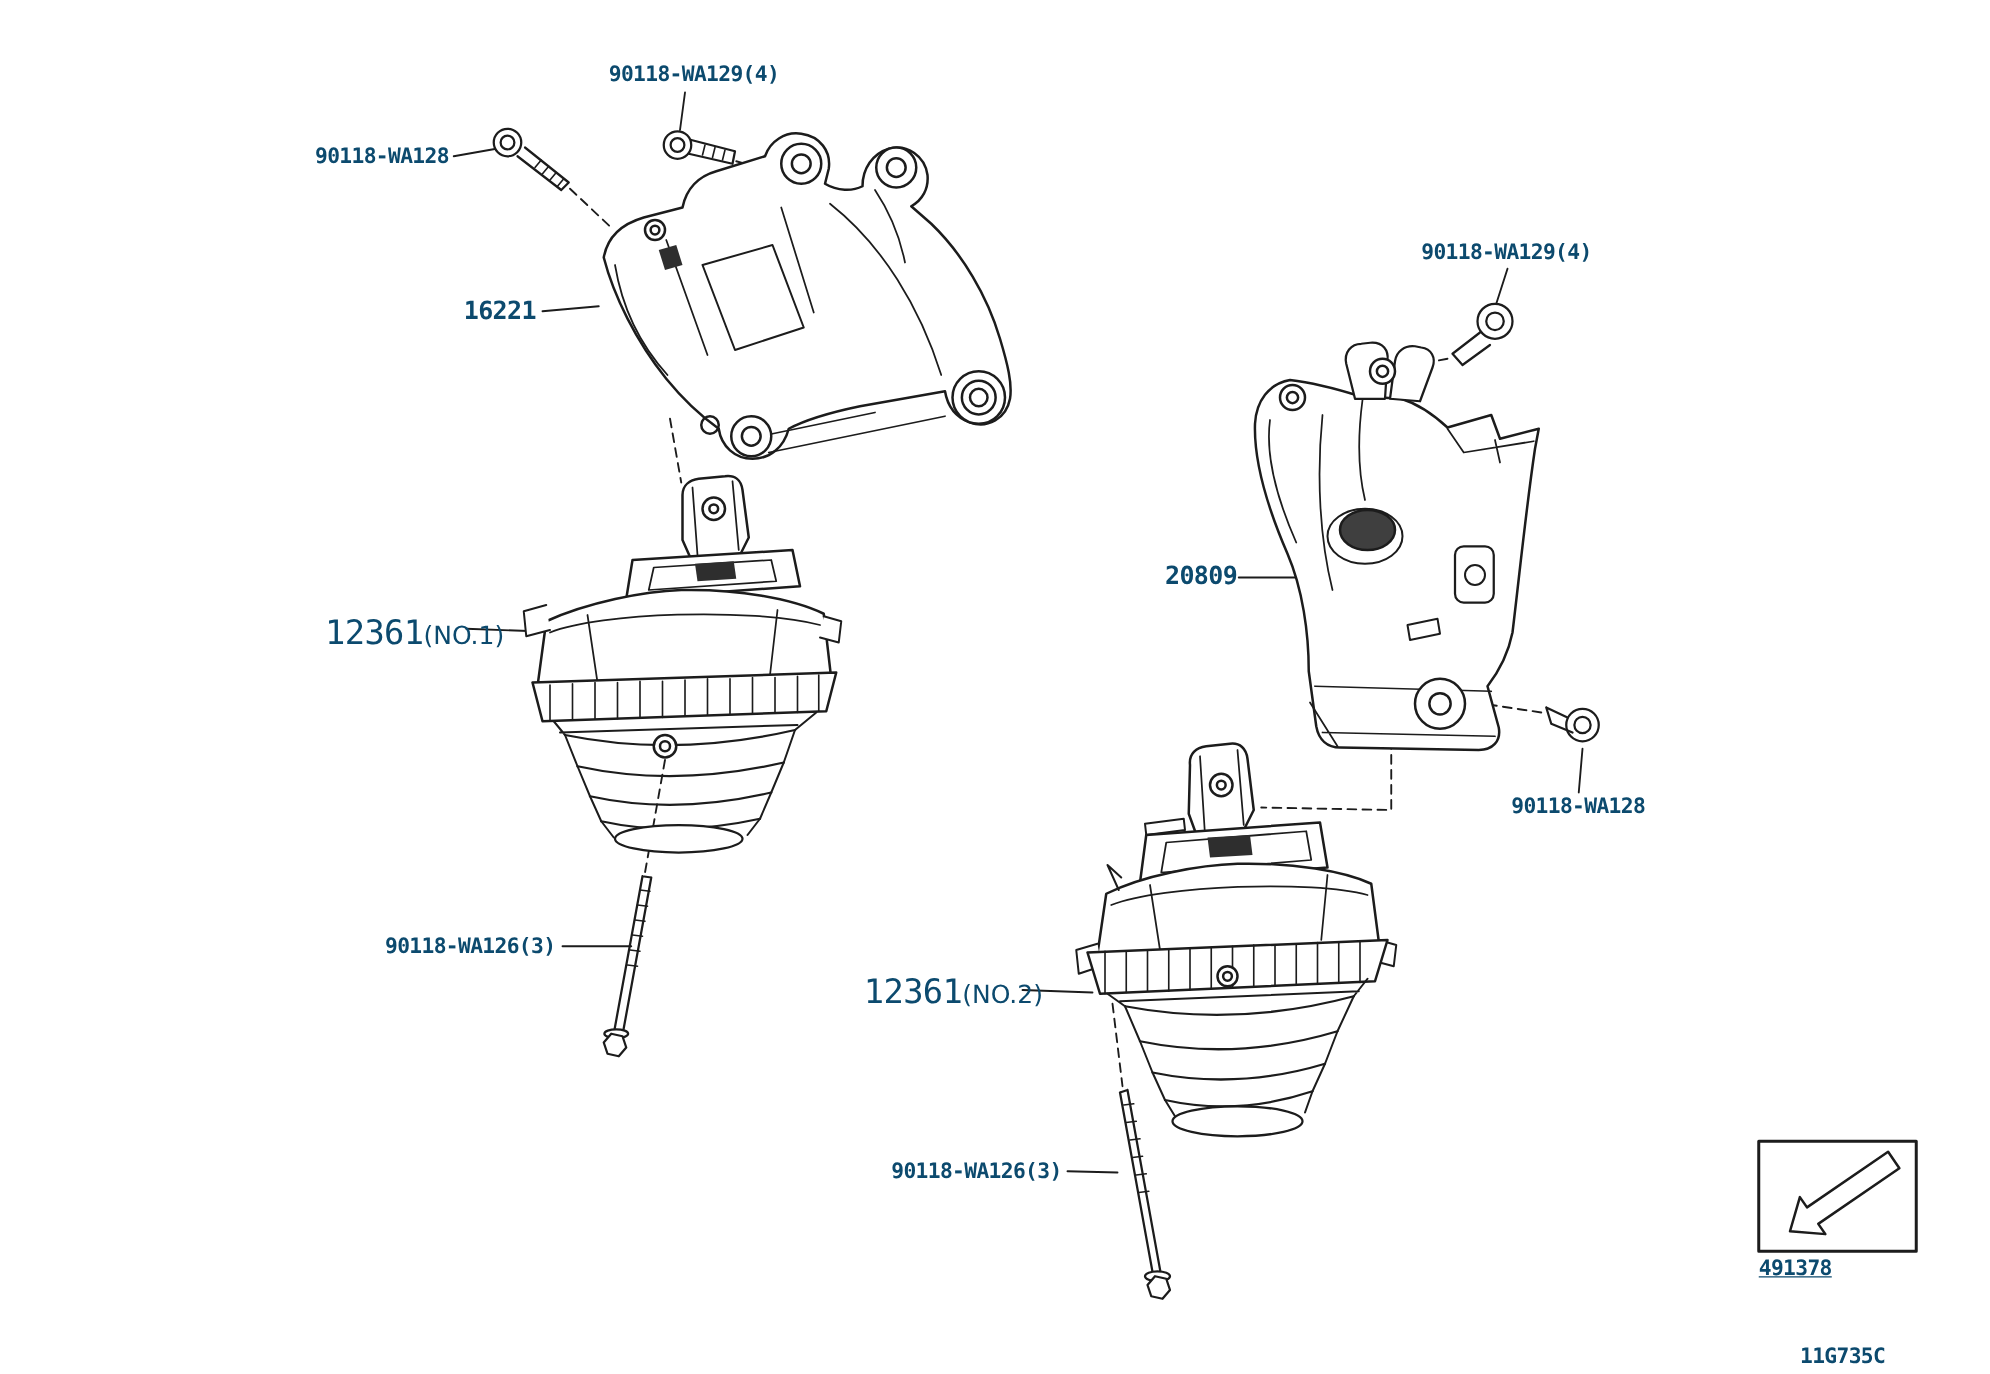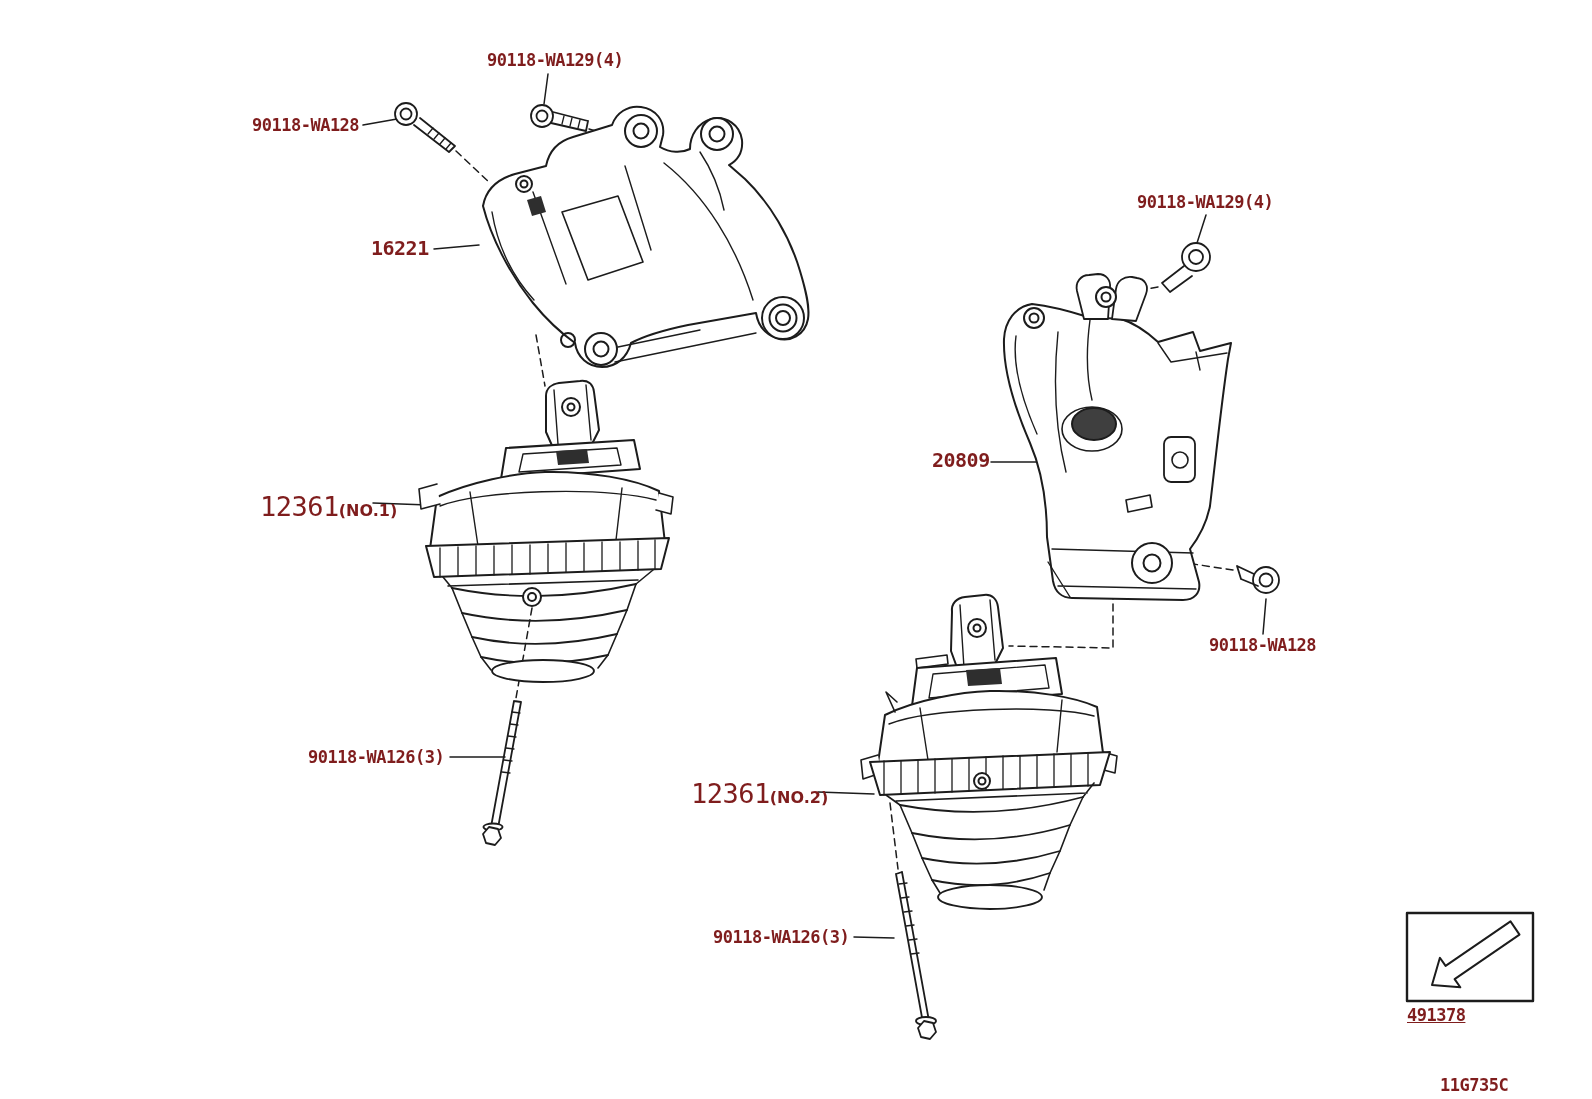--- a/index.html
+++ b/index.html
@@ -9,31 +9,31 @@
     background:#ffffff;
     overflow:hidden;
     font-family:"DejaVu Sans Mono", monospace;
   }
   .stage svg{position:absolute;left:0;top:0;}
   .part-label{
     position:absolute;
     font-family:"DejaVu Sans Mono", monospace;
     font-weight:700;
     font-size:17px;
-    color:#7f1d1d;
+    color:#0c4a6e;
     letter-spacing:-0.5px;
     white-space:nowrap;
     line-height:1.1;
   }
   .part-label.big{font-size:20px;}
   .part-label .num{font-size:27px;font-weight:400;}
   .part-label .suffix{
     font-family:"DejaVu Sans", sans-serif;
-    font-weight:700;
-    font-size:16px;
+    font-weight:400;
+    font-size:20px;
     letter-spacing:0;
   }
   .ref-label{width:126px;text-align:left;text-decoration:underline;}
 </style>
 </head>
 <body>
 
 <div class="stage">
 
 <svg width="1592" height="1099" viewBox="0 0 1592 1099" fill="none" stroke="#1c1c1c" stroke-width="2" stroke-linecap="round" stroke-linejoin="round">

